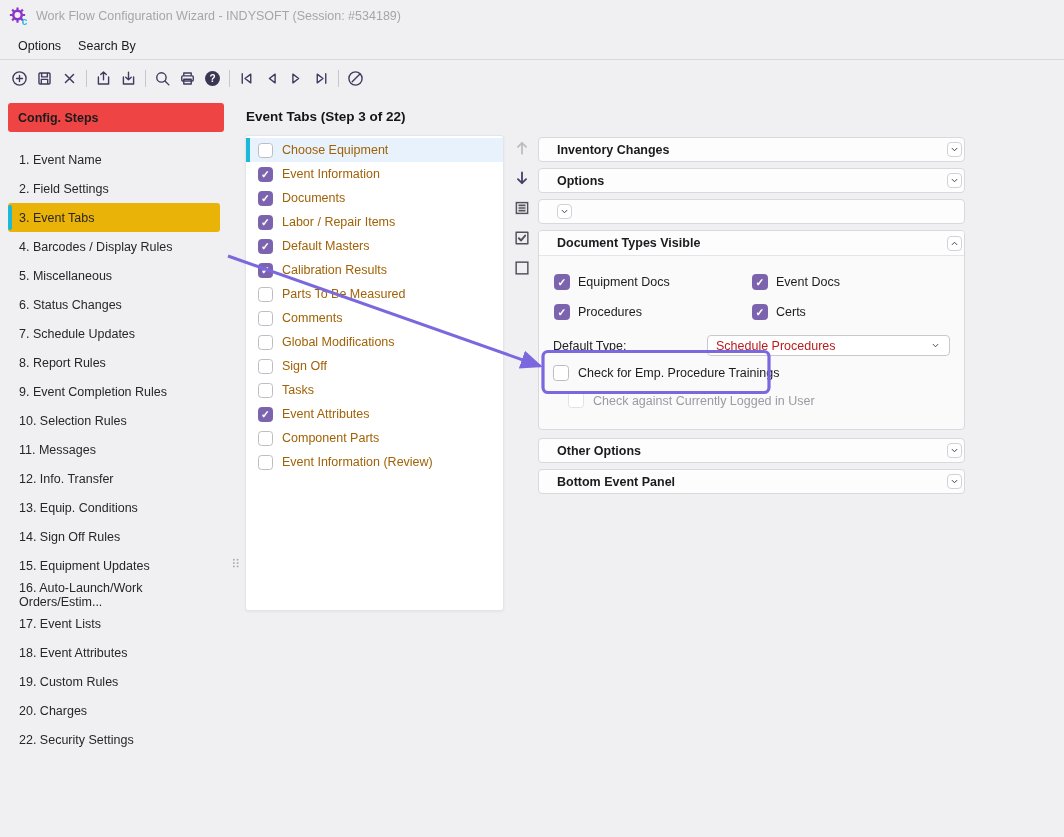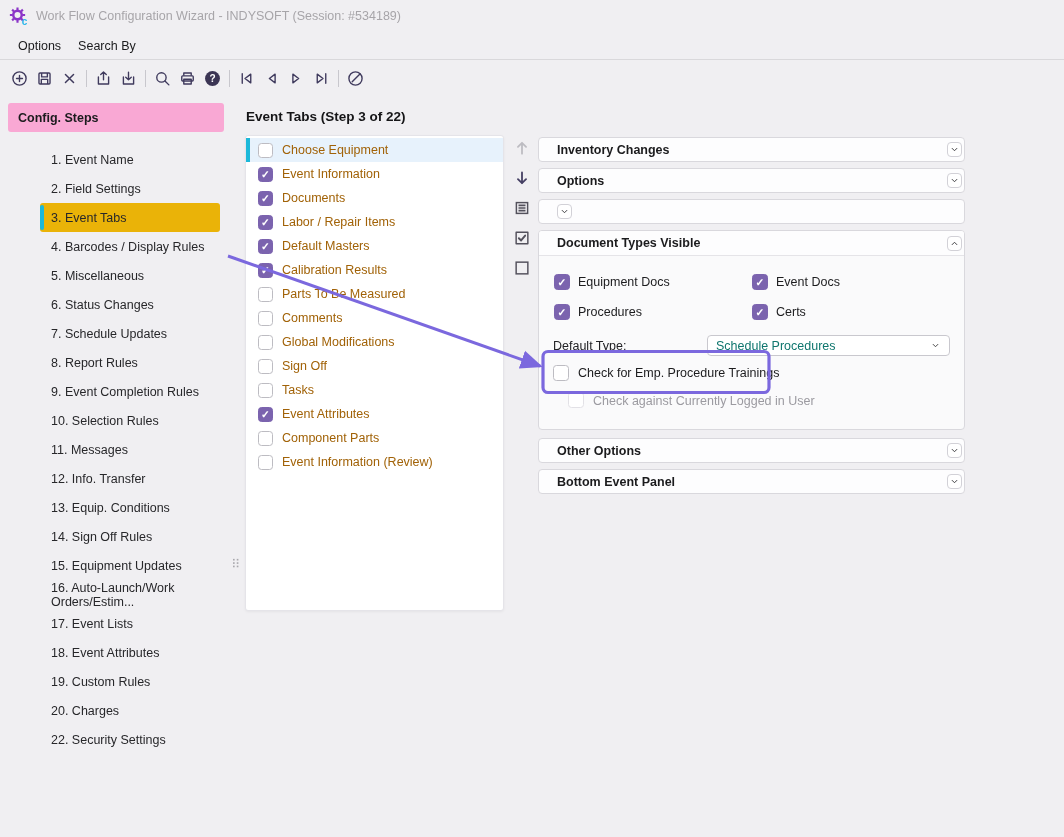--- a/index.html
+++ b/index.html
@@ -18,22 +18,22 @@
 
   
   .toolbar { position:absolute; left:0; top:61px; width:100%; height:35px; display:flex; align-items:center; padding-left:7px; }
   .tb-item { width:25px; height:25px; display:flex; align-items:center; justify-content:center; color:#3f3a5d; border-radius:3px; }
   .tb-item.sep { width:9px; height:25px; pointer-events:none; position:relative; }
   .tb-item.sep::after { content:""; position:absolute; left:4px; top:4px; width:1px; height:17px; background:#c8c7cd; }
   .ic { width:17px; height:17px; display:block; }
 
   
   .sidebar { position:absolute; left:0; top:96px; width:240px; bottom:0; }
-  .side-header { position:absolute; left:8px; top:7px; width:216px; height:29px; background:#f9a8d4; border-radius:3px; display:flex; align-items:center; padding-left:10px; font-weight:bold; font-size:12.5px; color:#1b1b1d; }
-  .side-list { position:absolute; left:0; top:49px; right:8px;margin-left:32px; }
+  .side-header { position:absolute; left:8px; top:7px; width:216px; height:29px; background:#ef4444; border-radius:3px; display:flex; align-items:center; padding-left:10px; font-weight:bold; font-size:12.5px; color:#1b1b1d; }
+  .side-list { position:absolute; left:0; top:49px; right:8px; }
   .side-item { height:29px; display:flex; align-items:center; margin:0 12px 0 8px; padding-left:11px; border-radius:3px; position:relative; color:#27272a; }
   .side-item.selected { background:#eab308; }
   .side-item.selected::before { content:""; position:absolute; left:0; top:2px; bottom:2px; width:3.5px; border-radius:2px; background:#1cb8d9; }
   .grip { position:absolute; left:229px; top:554px; width:14px; height:18px; color:#a9a8ad; display:flex; align-items:center; justify-content:center; }
   .grip svg { width:12px; height:16px; }
 
   
   .main-title { position:absolute; left:246px; top:109px; font-weight:bold; font-size:13.5px; color:#151517; }
   .card { position:absolute; left:245px; top:135px; width:259px; height:476px; background:#ffffff; border:1px solid #e5e4e9; border-radius:3px; box-shadow:0 1px 3px rgba(0,0,0,.05); overflow:hidden; }
   .tab-list { padding-top:2px; }
@@ -60,21 +60,21 @@
   .chev-btn svg { width:11px; height:11px; }
   .acc-expanded { border:1px solid #d9d8dd; border-radius:4px; background:#fafafb; margin-bottom:8px; overflow:hidden; }
   .acc-expanded .acc-header { border:none; border-bottom:1px solid #e5e4e8; border-radius:0; margin-bottom:0; background:#fdfdfe; }
   .acc-body { padding:12px 14px 0 14px; height:173px; }
   .doc-grid { display:grid; grid-template-columns:1fr 1fr; row-gap:14px; margin-top:6px; margin-left:1px; }
   .doc-item { display:flex; align-items:center; height:16px; }
   .doc-item .cb { width:16px; height:16px; margin-right:8px; }
   .doc-item .cb.on::after { line-height:14px; }
   .default-row { display:flex; align-items:center; margin-top:15px; height:21px; }
   .default-label { width:154px; color:#222226; }
-  .dropdown { flex:1; height:21px; border:1px solid #c9c8ce; border-radius:4px; background:#fff; display:flex; align-items:center; padding:0 8px; color:#0f766e;justify-content:space-between; }
+  .dropdown { flex:1; height:21px; border:1px solid #c9c8ce; border-radius:4px; background:#fff; display:flex; align-items:center; padding:0 8px; color:#b91c1c;justify-content:space-between; }
   .dropdown .dd-value { flex:1; }
   .dropdown svg { width:11px; height:11px; color:#444; }
   .check-row { display:flex; align-items:center; margin-top:9px; height:16px; color:#1c1c1e; }
   .check-row .cb { width:16px; height:16px; margin-right:9px; }
   .check-row.disabled { margin-top:11px; margin-left:15px; color:#9b9aa0;align-items:flex-end; }
   .check-row.disabled .cb { border-color:#e2e1e6; }
 
   
   .overlay { position:absolute; left:0; top:0; width:1064px; height:837px; pointer-events:none; }
 </style>

